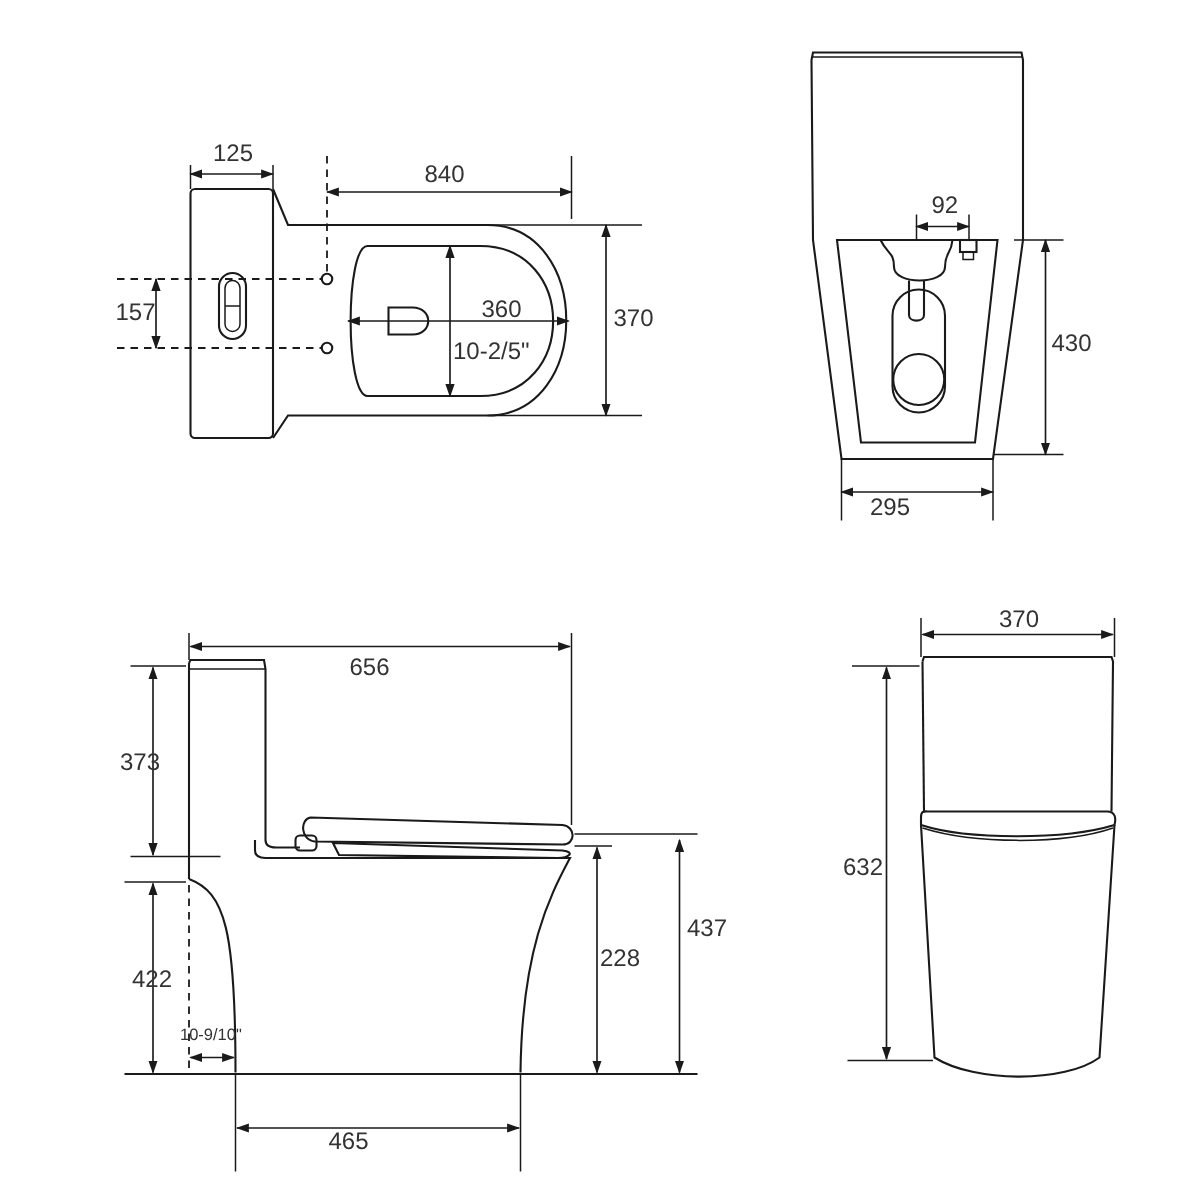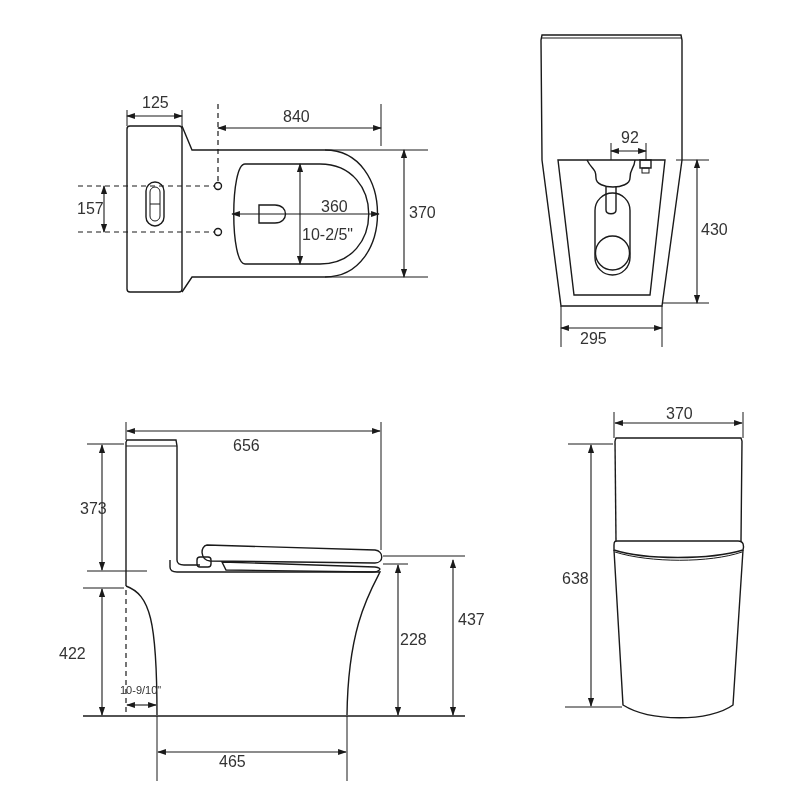--- a/index.html
+++ b/index.html
@@ -131,20 +131,20 @@
 <span class="lbl" style="left:321px;top:201px;">360</span>
 <span class="lbl" style="left:302px;top:229px;">10-2/5"</span>
 <span class="lbl" style="left:409px;top:207px;">370</span>
 
 <span class="lbl" style="left:621px;top:132px;">92</span>
 <span class="lbl" style="left:701px;top:224px;">430</span>
 <span class="lbl" style="left:580px;top:333px;">295</span>
 
 <span class="lbl" style="left:233px;top:408px;margin-top:32px;">656</span>
 <span class="lbl" style="left:80px;top:503px;">373</span>
-<span class="lbl" style="left:59px;top:648px;">422</span>
+<span class="lbl" style="left:88px;top:648px;">422</span>
 <span class="lbl" style="left:120px;top:684px;font-size:11px;">10-9/10"</span>
 <span class="lbl" style="left:219px;top:756px;">465</span>
 <span class="lbl" style="left:400px;top:634px;">228</span>
 <span class="lbl" style="left:458px;top:614px;">437</span>
 
 <span class="lbl" style="left:666px;top:408px;">370</span>
-<span class="lbl" style="left:562px;top:573px;">638</span>
+<span class="lbl" style="left:562px;top:573px;">632</span>
 
 </body></html>

